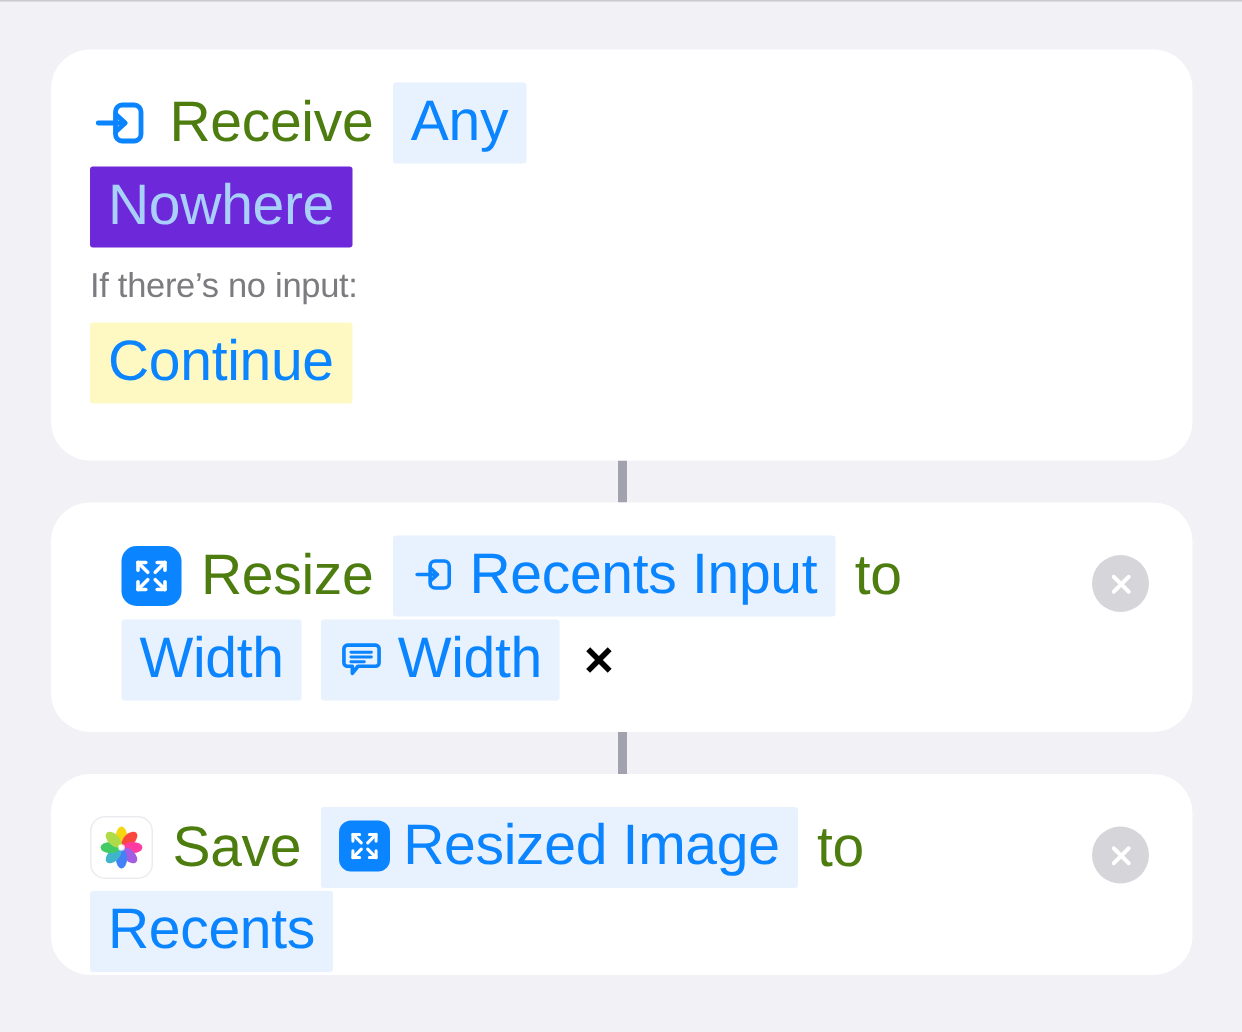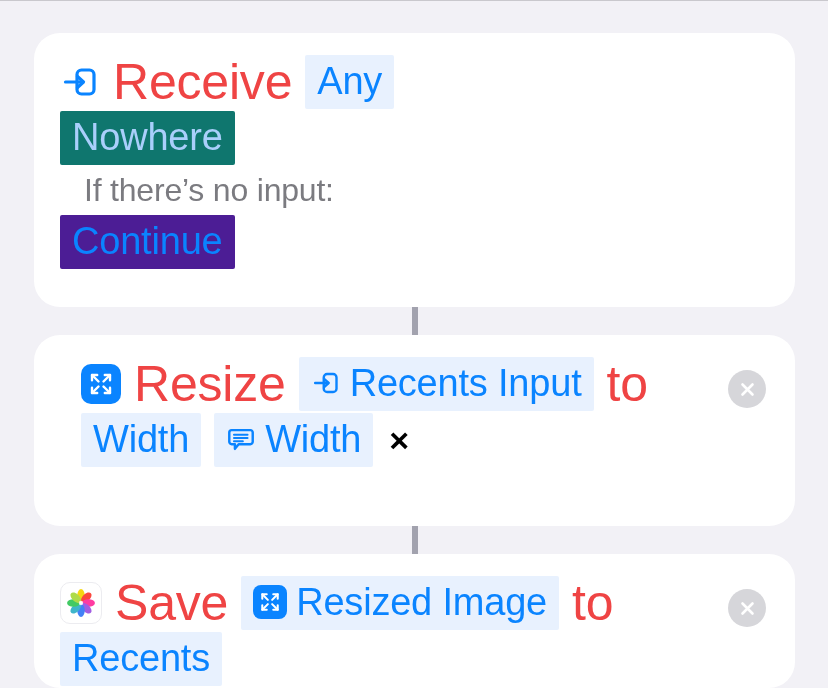--- a/index.html
+++ b/index.html
@@ -31,73 +31,72 @@
 
   
   .card {
     position: relative;
     background: #ffffff;
     border-radius: 26px;
     box-sizing: border-box;
     padding: 22px 26px 24px 26px;
   }
   .card.c1 { height: 274px; }
-  .card.c2 { height: 191px; padding-left: 47px; }
+  .card.c2 { height: 153px; padding-left: 47px; }
   .card.c3 { height: 134px; }
 
   .connector {
     width: 6px;
     height: 28px;
     background: #a2a2ae;
     margin: 0 auto;
   }
 
   
   .line {
     display: flex;
     align-items: center;
     flex-wrap: wrap;
     gap: 0px;
   }
   .line.l1 { min-height: 54px; }
   .line.l2 { min-height: 58px; }
 
   .txt {
-    font-size: 50px;
+    font-size: 38px;
     line-height: 46px;
-    color: #ef4444;
+    color: #4d7c0f;
     font-weight: 400;
     letter-spacing: -0.2px;
     white-space: pre;
   }
   .txt.gray {
     color: #7b7b80;
-    font-size: 32px;
+    font-size: 23px;
     line-height: 36px;
-    margin-left: 24px;
   }
   .spacer { display: inline-block; width: 13px; }
 
   
   .pill {
     display: inline-flex;
     align-items: center;
     gap: 9px;
     background: #e8f1fe;
     border-radius: 2px;
     padding: 3px 12px 5px 12px;
     font-size: 38px;
     line-height: 46px;
     color: #0a84ff;
     letter-spacing: -0.2px;
     white-space: pre;
     font-weight: 400;
   }
-  .pill.faded { color: #a9cffb; background: #0f766e; text-align: center; }
-  .pill.pale  { background: #4c1d95; }
+  .pill.faded { color: #a9cffb; background: #6d28d9; text-align: center; }
+  .pill.pale  { background: #fef9c3; }
 
   
   .icon {
     display: inline-flex;
     align-items: center;
     justify-content: center;
     flex: 0 0 auto;
   }
   .icon svg { display: block; }
 

